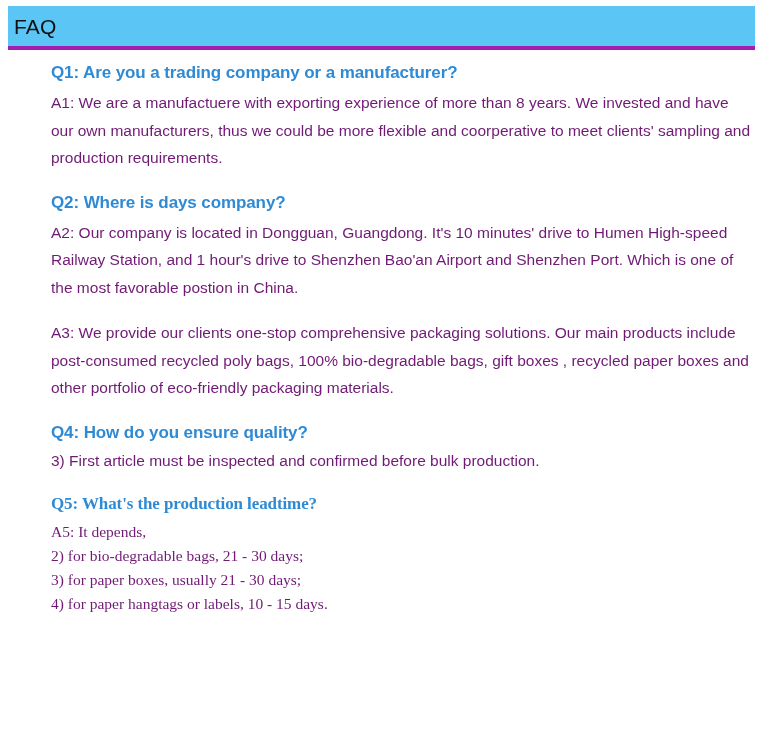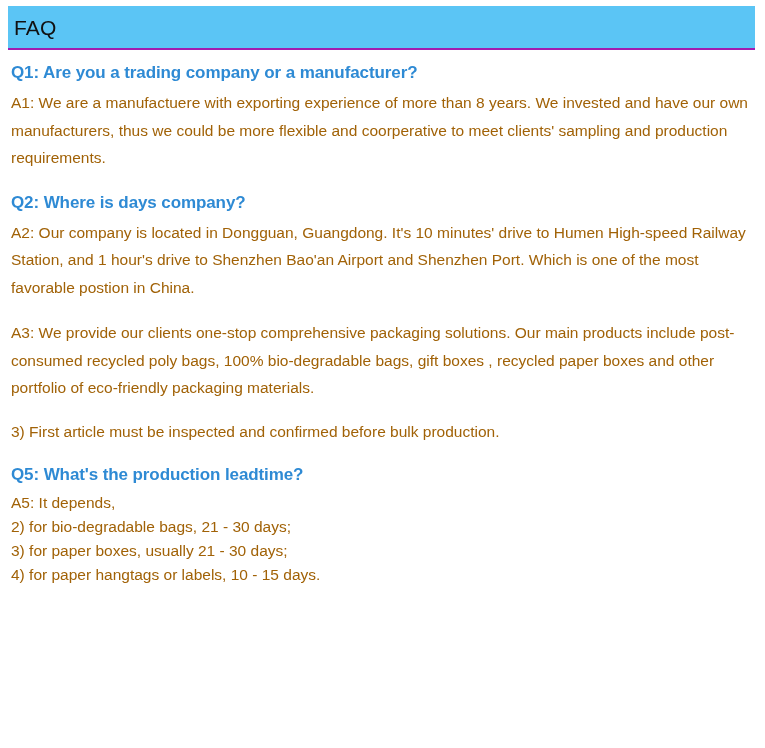--- a/index.html
+++ b/index.html
@@ -22,55 +22,57 @@
   }
   
   .faq-header {
     position: absolute;
     left: 8px;
     top: 6px;
     width: 747px;
     height: 44px;
     background: #5bc5f5;
     box-sizing: border-box;
-    border-bottom: 2px solid #a21caf;
+    border-bottom: 4px solid #a21caf;
     display: flex;
     align-items: center;
   }
   .faq-header-title {
     font-size: 21px;
     font-weight: 400;
     color: #111111;
     letter-spacing: 0.2px;
     padding-left: 6px;
     line-height: 1;
   }
   
   .faq-content {
     position: absolute;
     left: 11px;
     top: 60px;
     width: 742px;
   }
   .faq-item {
     margin-bottom: 18px;
+    margin-left: 40px;
   }
   .faq-item:last-child {
     margin-bottom: 0;
+    font-family: Liberation Serif, serif;
   }
   .faq-question {
     color: #2e8ad4;
     font-size: 17px;
     font-weight: bold;
     line-height: 26px;
     margin: 0 0 3px 0;
     letter-spacing: -0.1px;
   }
   .faq-answer {
-    color: #a16207;
+    color: #701a75;
     font-size: 15.5px;
     line-height: 27.5px;
     margin: 0;
     text-align: left;
   }
   .faq-answer.tight {
     line-height: 24px;
   }
   .faq-line {
     display: block;
@@ -96,20 +98,21 @@
     <div class="faq-item">
       <p class="faq-question">Q2: Where is days company?</p>
       <p class="faq-answer">A2: Our company is located in Dongguan, Guangdong. It's 10 minutes' drive to Humen High-speed Railway Station, and 1 hour's drive to Shenzhen Bao'an Airport and Shenzhen Port. Which is one of the most favorable postion in China.</p>
     </div>
 
     <div class="faq-item">
       <p class="faq-answer">A3: We provide our clients one-stop comprehensive packaging solutions. Our main products include post-consumed recycled poly bags, 100% bio-degradable bags, gift boxes , recycled paper boxes and other portfolio of eco-friendly packaging materials.</p>
     </div>
 
     <div class="faq-item">
+      <p class="faq-question">Q4: How do you ensure quality?</p>
       <div class="faq-answer tight">
         <span class="faq-line">3) First article must be inspected and confirmed before bulk production.</span>
       </div>
     </div>
 
     <div class="faq-item">
       <p class="faq-question">Q5: What's the production leadtime?</p>
       <div class="faq-answer tight">
         <span class="faq-line">A5: It depends,</span>
         <span class="faq-line">2) for bio-degradable bags, 21 - 30 days;</span>

